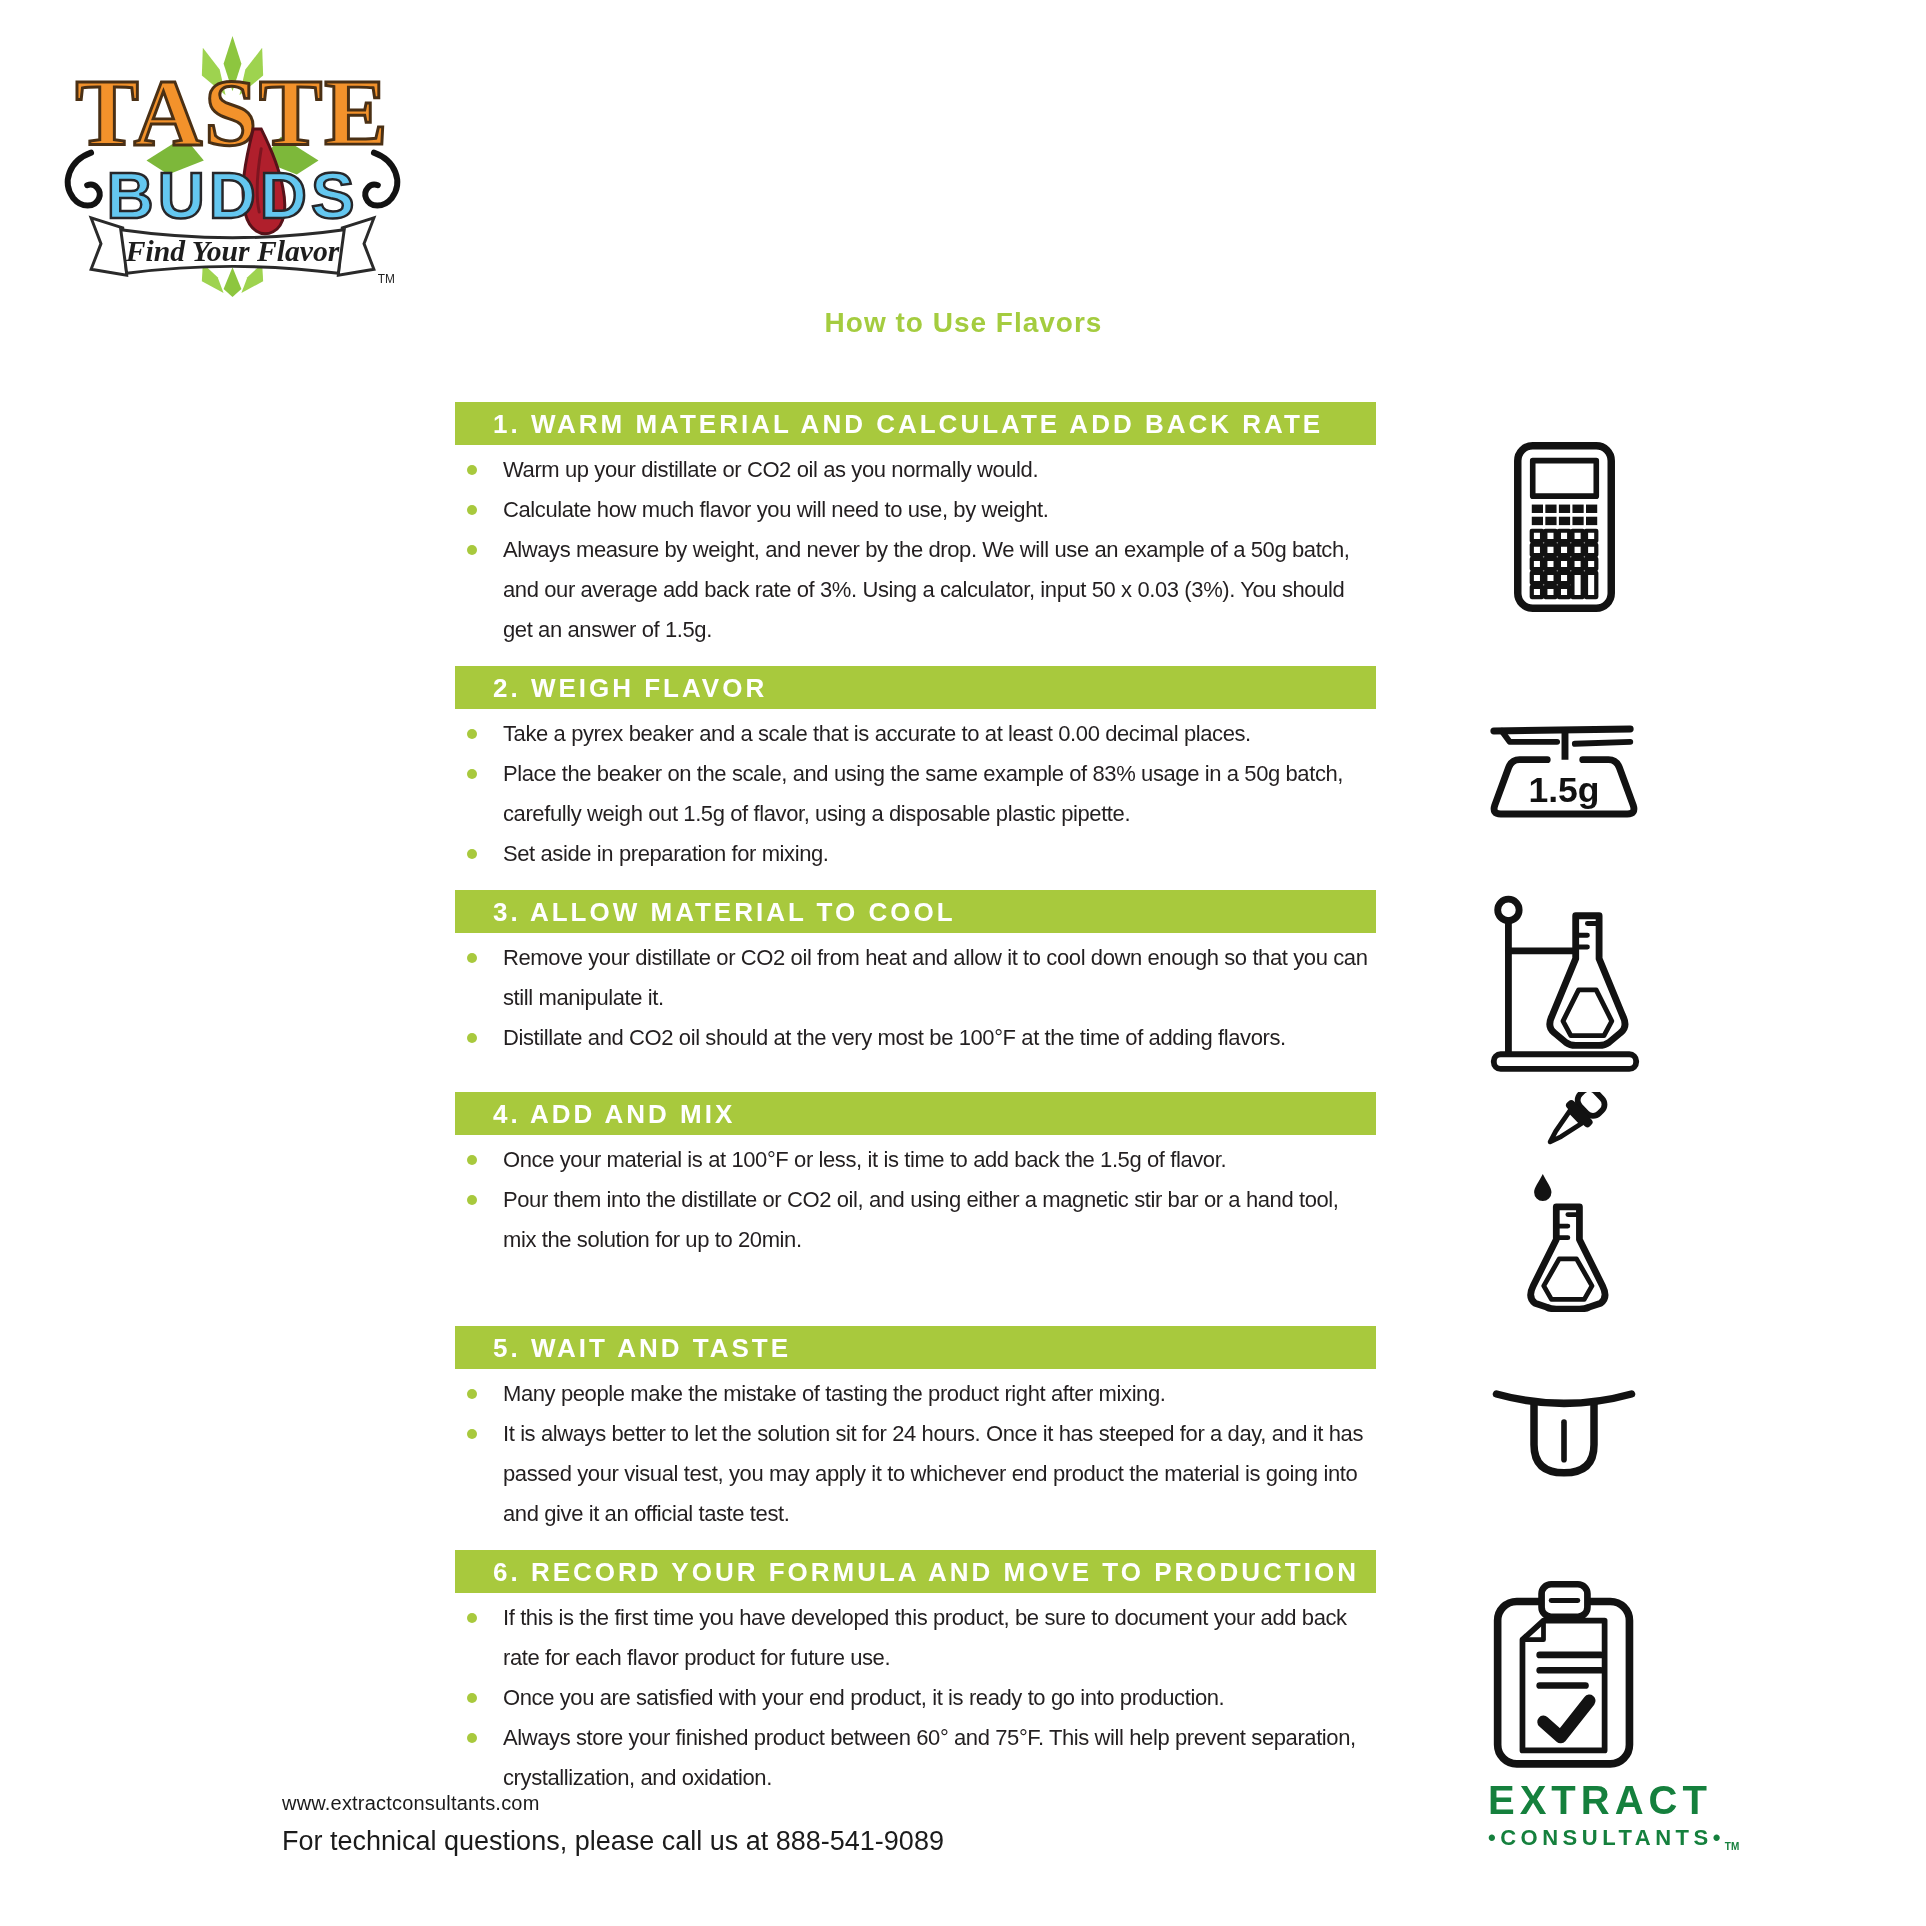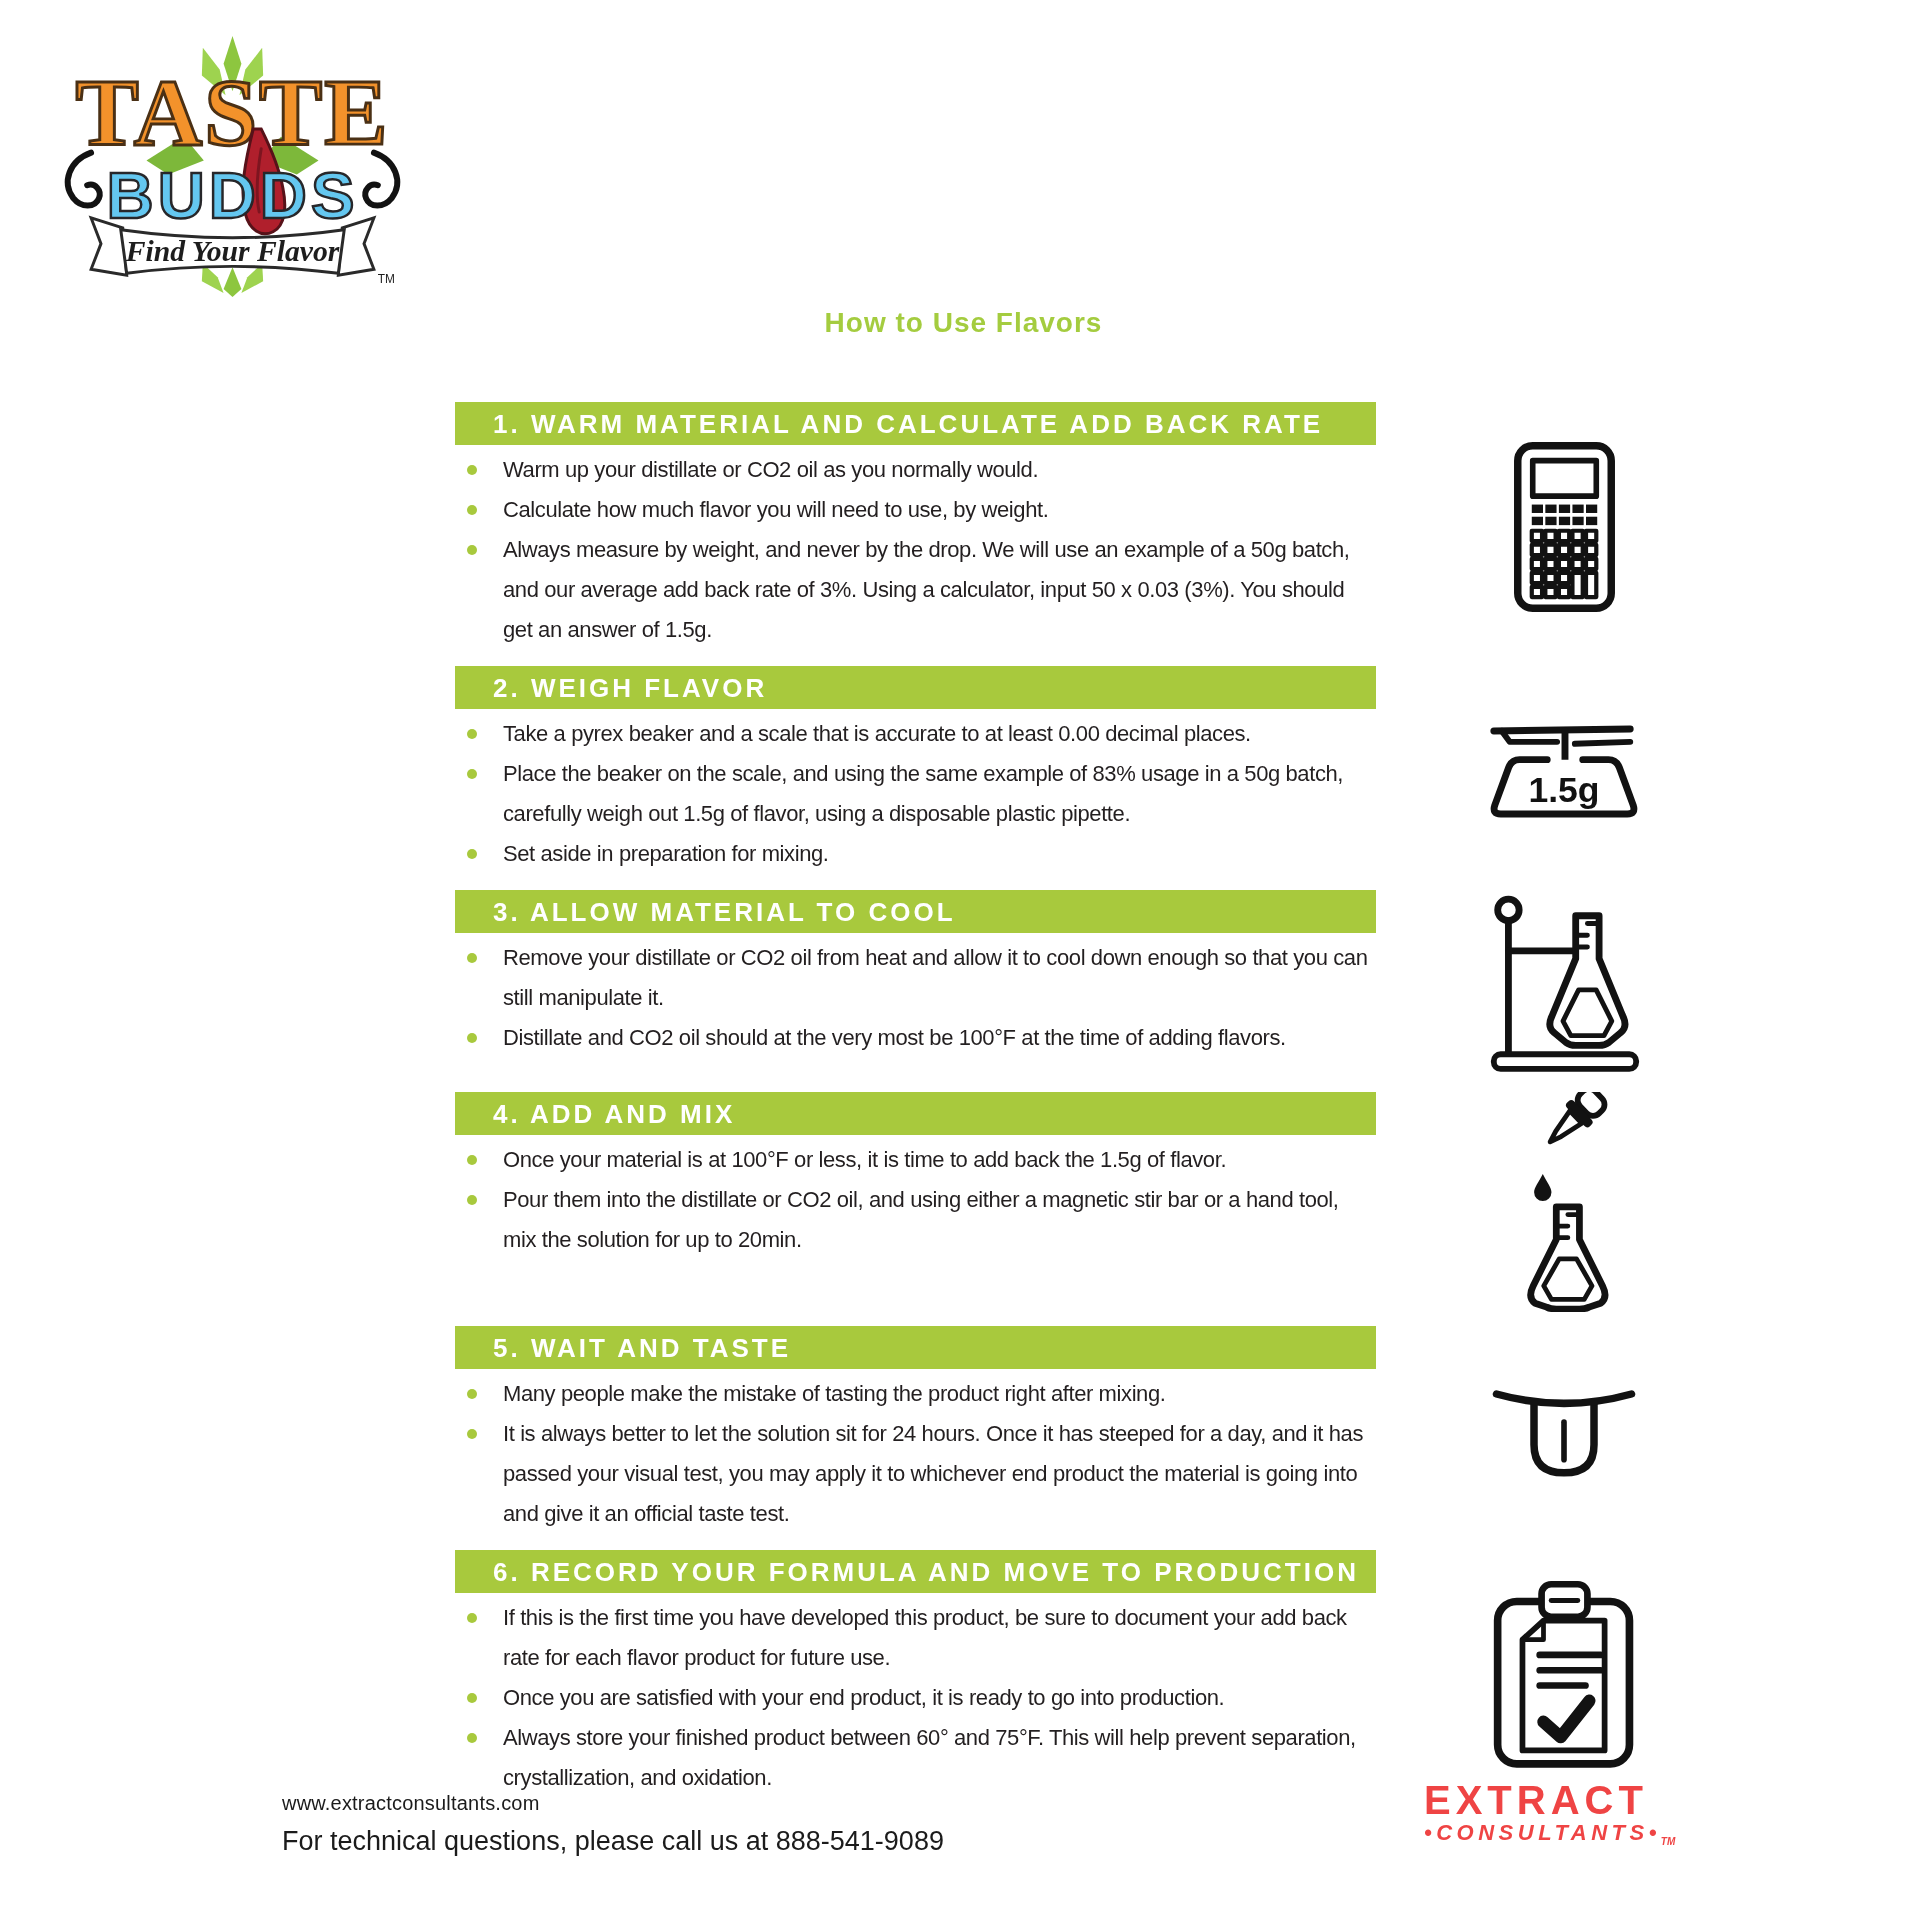--- a/index.html
+++ b/index.html
@@ -28,23 +28,23 @@
     letter-spacing:-0.4px;color:#231f20;
   }
   ul.bullets li::before{
     content:"";position:absolute;left:12px;top:15px;width:10px;height:10px;
     border-radius:50%;background:#a8c93d;
   }
   
   .footer-left{position:absolute;left:282px;top:1784px;line-height:38px;color:#1b1b1b;}
   .footer-left .site{font-size:20px;font-weight:normal;letter-spacing:0.2px;}
   .footer-left .phone{font-size:27px;}
-  .footer-logo{position:absolute;left:1424px;top:1780px;color:#ef4444;}
+  .footer-logo{position:absolute;left:1488px;top:1780px;color:#15803d;}
   .footer-logo .l1{font-size:40px;font-weight:bold;letter-spacing:5px;line-height:40px;}
-  .footer-logo .l2{font-size:22px;font-weight:bold;letter-spacing:4.5px;line-height:26px;font-style:italic;}
+  .footer-logo .l2{font-size:22px;font-weight:bold;letter-spacing:4.5px;line-height:36px;}
   .footer-logo .tm{font-size:10px;vertical-align:sub;letter-spacing:0;}
   
   svg .ln{stroke:#121212;fill:none;stroke-linecap:round;stroke-linejoin:round;}
   svg .fw{fill:#ffffff;}
   svg .fb{fill:#121212;}
 </style>
 </head>
 <body>
 
 <div class="logo-wrap">

